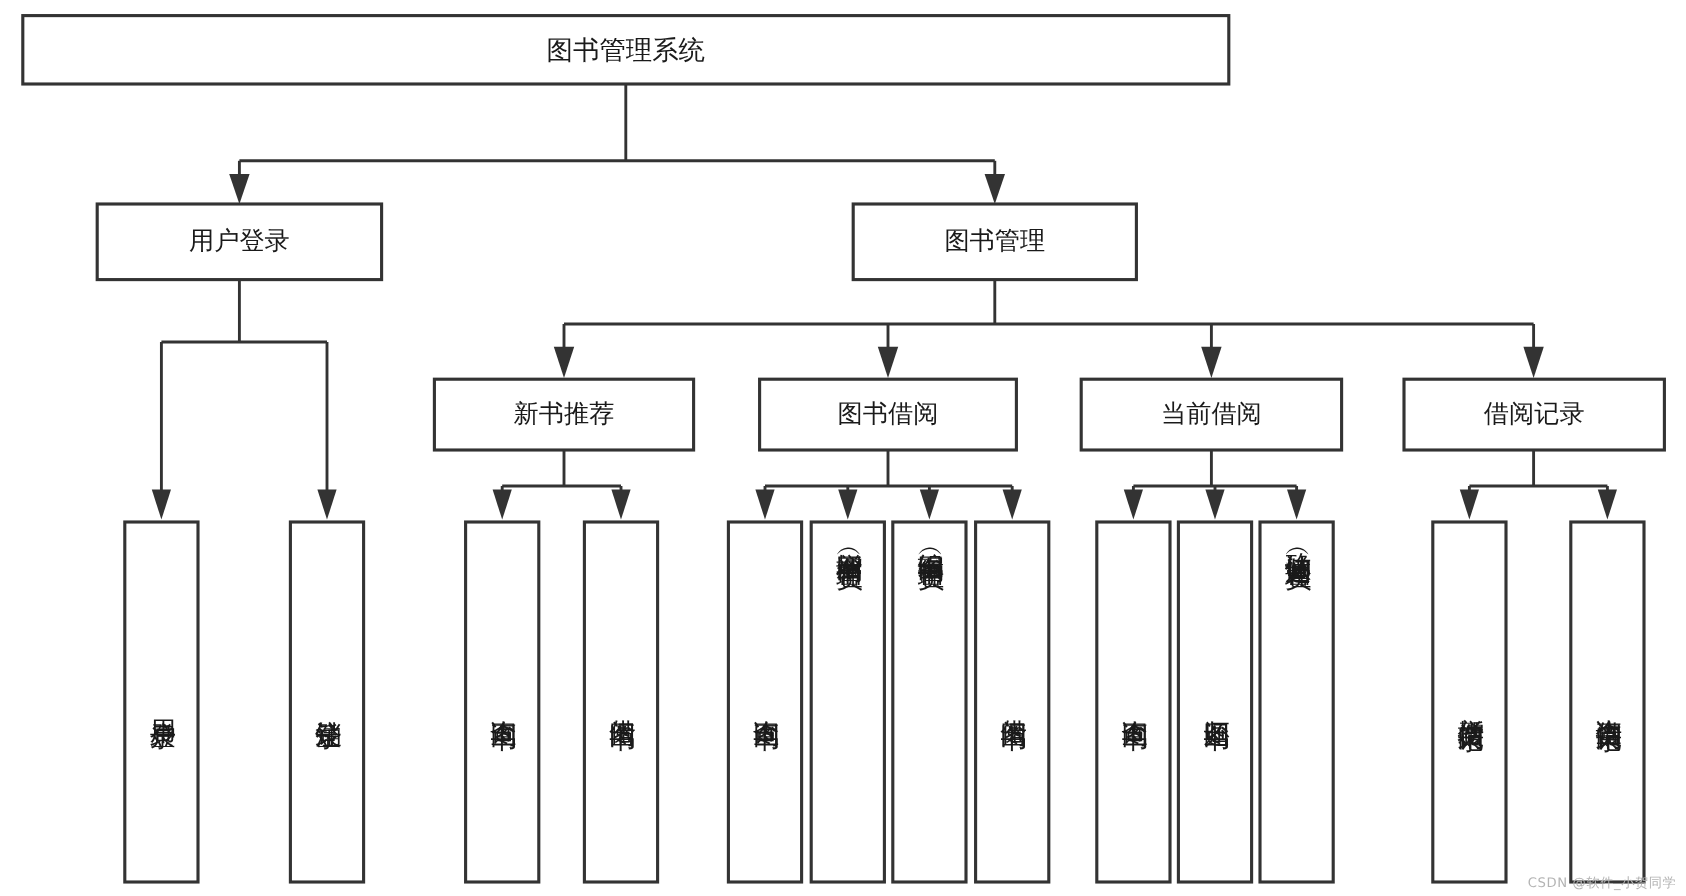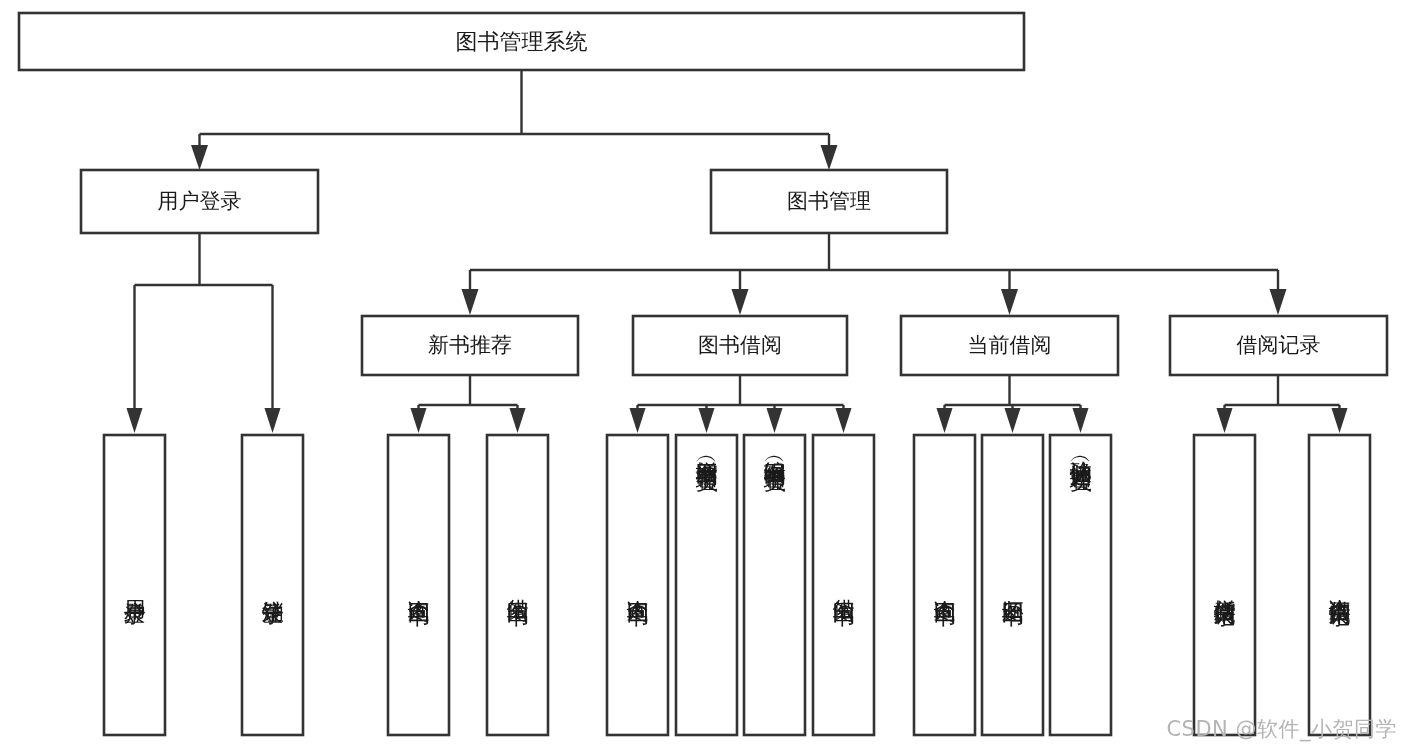--- a/index.html
+++ b/index.html
@@ -69,21 +69,21 @@
     line-height: 1.12;
     letter-spacing: 1.5px;
     color: #1a1a1a;
     white-space: nowrap;
   }
   .watermark {
     position: absolute;
     right: 8px;
     bottom: 4px;
     font-family: "DejaVu Sans", "Liberation Sans", sans-serif;
-    font-size: 21px;
+    font-size: 11px;
     color: #b4b4b4;
     letter-spacing: 0.5px;
     white-space: nowrap;
   }
 </style>
 </head>
 <body>
 
 <div id="stage">
 

